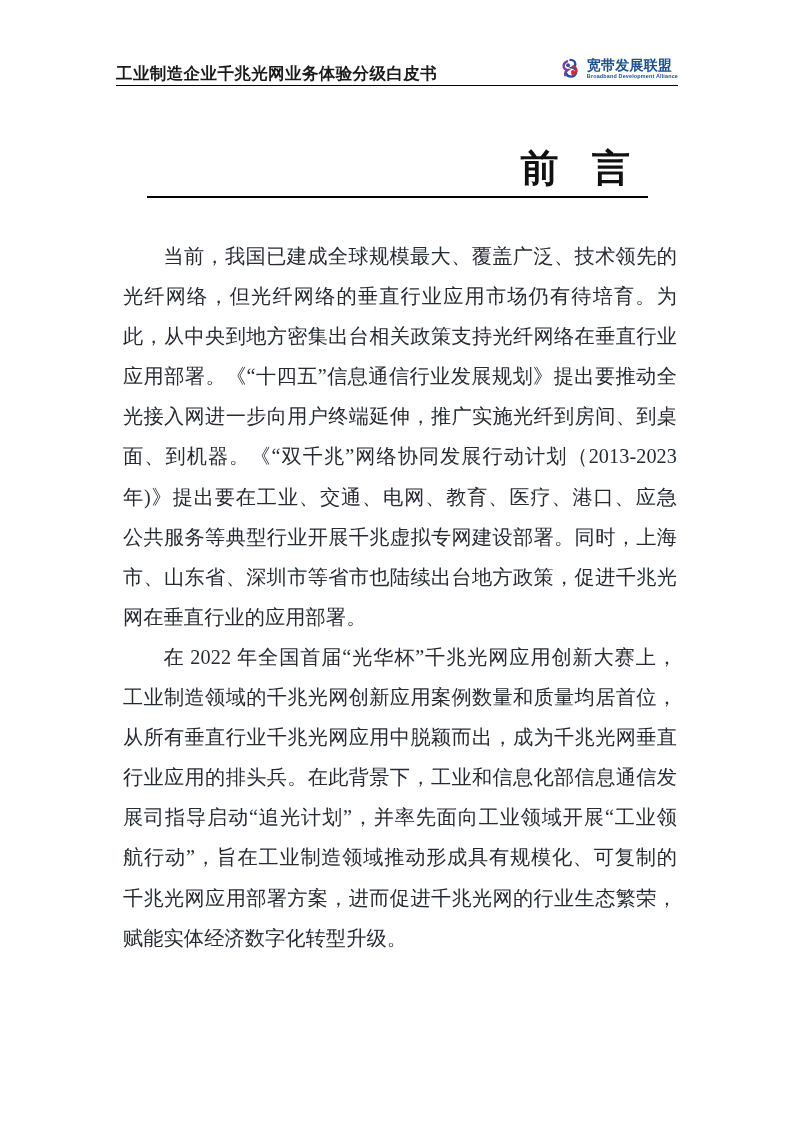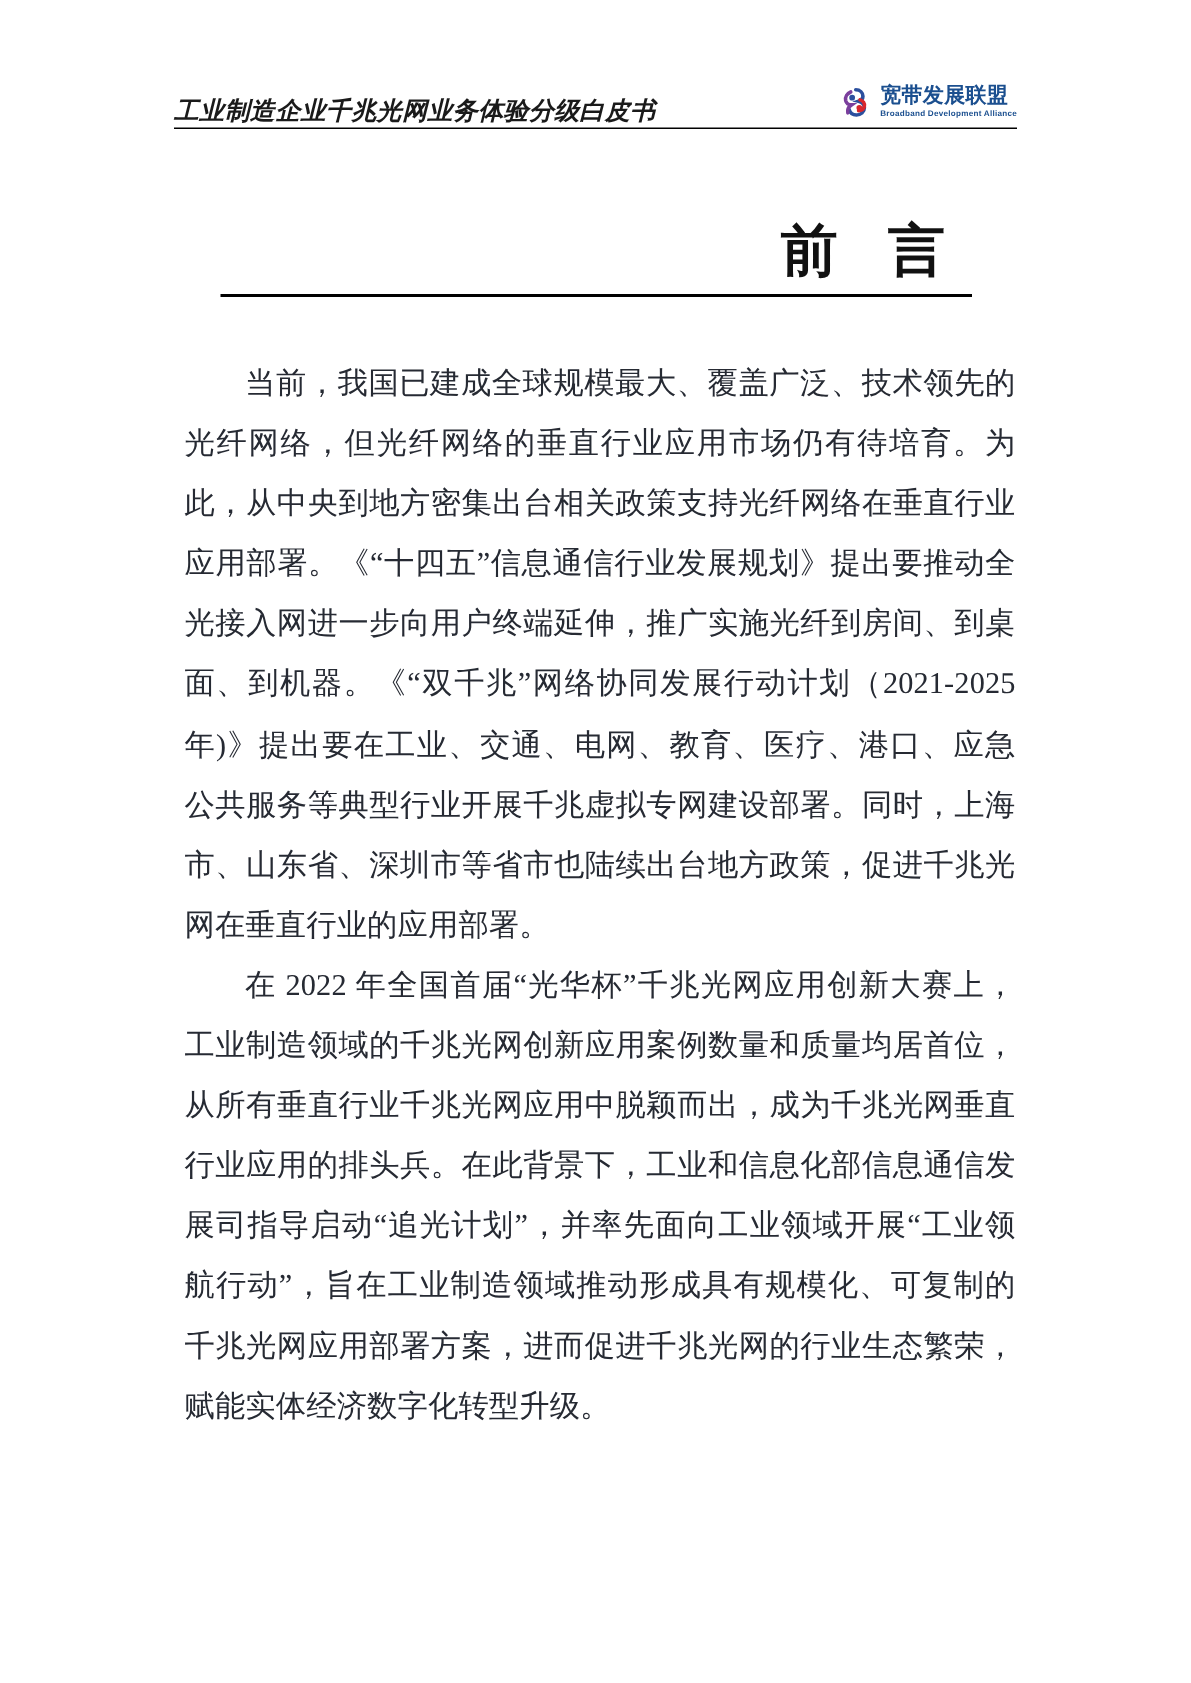--- a/index.html
+++ b/index.html
@@ -36,42 +36,41 @@
     padding-bottom: 2px;
   }
   .header-title {
     font-family: "Liberation Serif", "DejaVu Serif", serif;
     font-size: 16.5px;
     font-weight: bold;
     color: #1a1a1a;
     letter-spacing: 0.4px;
     line-height: 1.1;
     white-space: nowrap;
-    font-style: italic;
   }
   .header-logo {
     display: flex;
     align-items: center;
     gap: 5px;
     padding-bottom: 3px;
   }
   .logo-mark {
     width: 23px;
     height: 23px;
     flex: 0 0 auto;
     display: block;
   }
   .logo-text {
     display: flex;
     flex-direction: column;
     justify-content: center;
     line-height: 1;
   }
   .logo-cn {
-    font-family: Liberation Mono, monospace;
+    font-family: Liberation Sans, sans-serif;
     font-size: 14px;
     font-weight: bold;
     color: #1b4f8f;
     letter-spacing: 0.2px;
     white-space: nowrap;
   }
   .logo-en {
     font-family: "Liberation Sans", "DejaVu Sans", sans-serif;
     font-size: 5.4px;
     font-weight: bold;
@@ -147,17 +146,17 @@
         <span class="logo-en">Broadband Development Alliance</span>
       </span>
     </div>
   </div>
 
   <div class="section-title-wrap">
     <div class="section-title">前  言</div>
   </div>
 
   <div class="body-copy">
-    <p class="para">当前，我国已建成全球规模最大、覆盖广泛、技术领先的光纤网络，但光纤网络的垂直行业应用市场仍有待培育。为此，从中央到地方密集出台相关政策支持光纤网络在垂直行业应用部署。《“十四五”信息通信行业发展规划》提出要推动全光接入网进一步向用户终端延伸，推广实施光纤到房间、到桌面、到机器。《“双千兆”网络协同发展行动计划（2021-2025 年)》提出要在工业、交通、电网、教育、医疗、港口、应急公共服务等典型行业开展千兆虚拟专网建设部署。同时，上海市、山东省、深圳市等省市也陆续出台地方政策，促进千兆光网在垂直行业的应用部署。</p>
+    <p class="para">当前，我国已建成全球规模最大、覆盖广泛、技术领先的光纤网络，但光纤网络的垂直行业应用市场仍有待培育。为此，从中央到地方密集出台相关政策支持光纤网络在垂直行业应用部署。《“十四五”信息通信行业发展规划》提出要推动全光接入网进一步向用户终端延伸，推广实施光纤到房间、到桌面、到机器。《“双千兆”网络协同发展行动计划（2013-2023 年)》提出要在工业、交通、电网、教育、医疗、港口、应急公共服务等典型行业开展千兆虚拟专网建设部署。同时，上海市、山东省、深圳市等省市也陆续出台地方政策，促进千兆光网在垂直行业的应用部署。</p>
     <p class="para">在 2022 年全国首届“光华杯”千兆光网应用创新大赛上，工业制造领域的千兆光网创新应用案例数量和质量均居首位，从所有垂直行业千兆光网应用中脱颖而出，成为千兆光网垂直行业应用的排头兵。在此背景下，工业和信息化部信息通信发展司指导启动“追光计划”，并率先面向工业领域开展“工业领航行动”，旨在工业制造领域推动形成具有规模化、可复制的千兆光网应用部署方案，进而促进千兆光网的行业生态繁荣， 赋能实体经济数字化转型升级。</p>
   </div>
 
 </div>
 
 </body></html>

